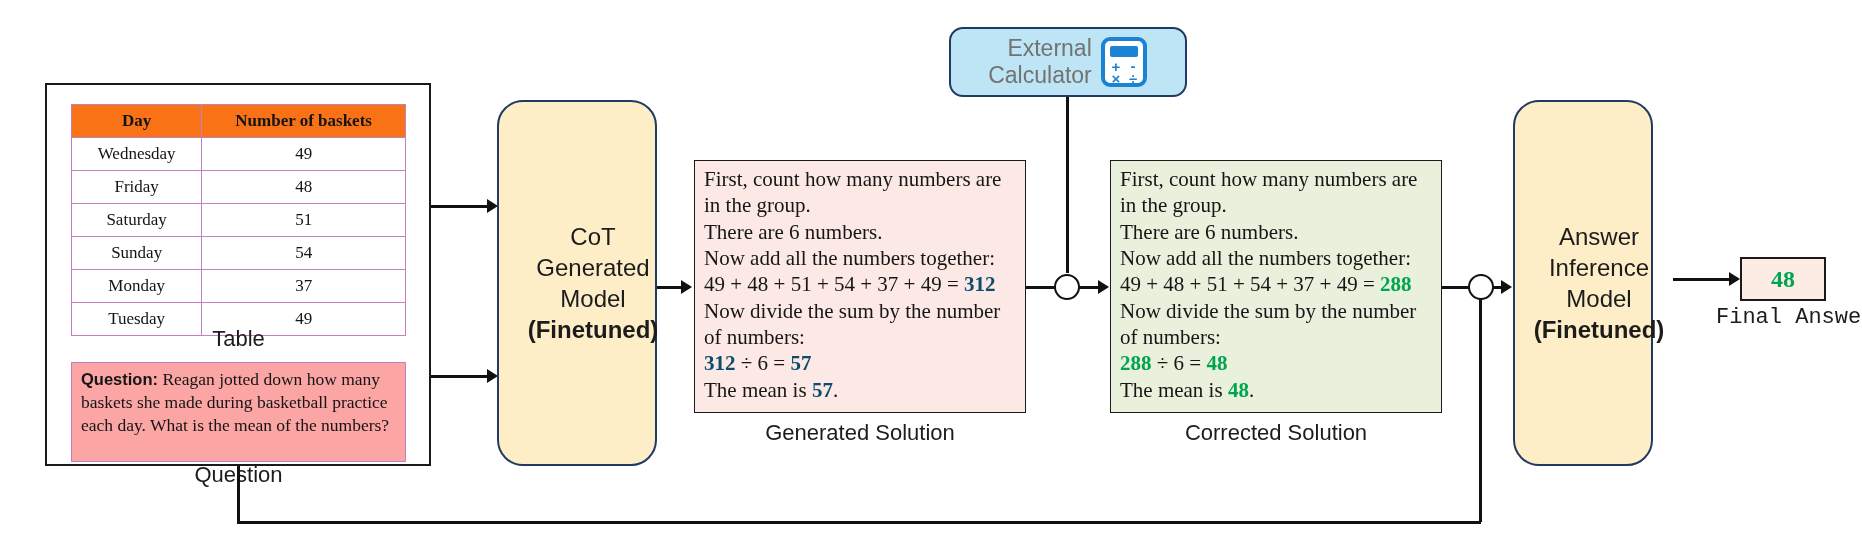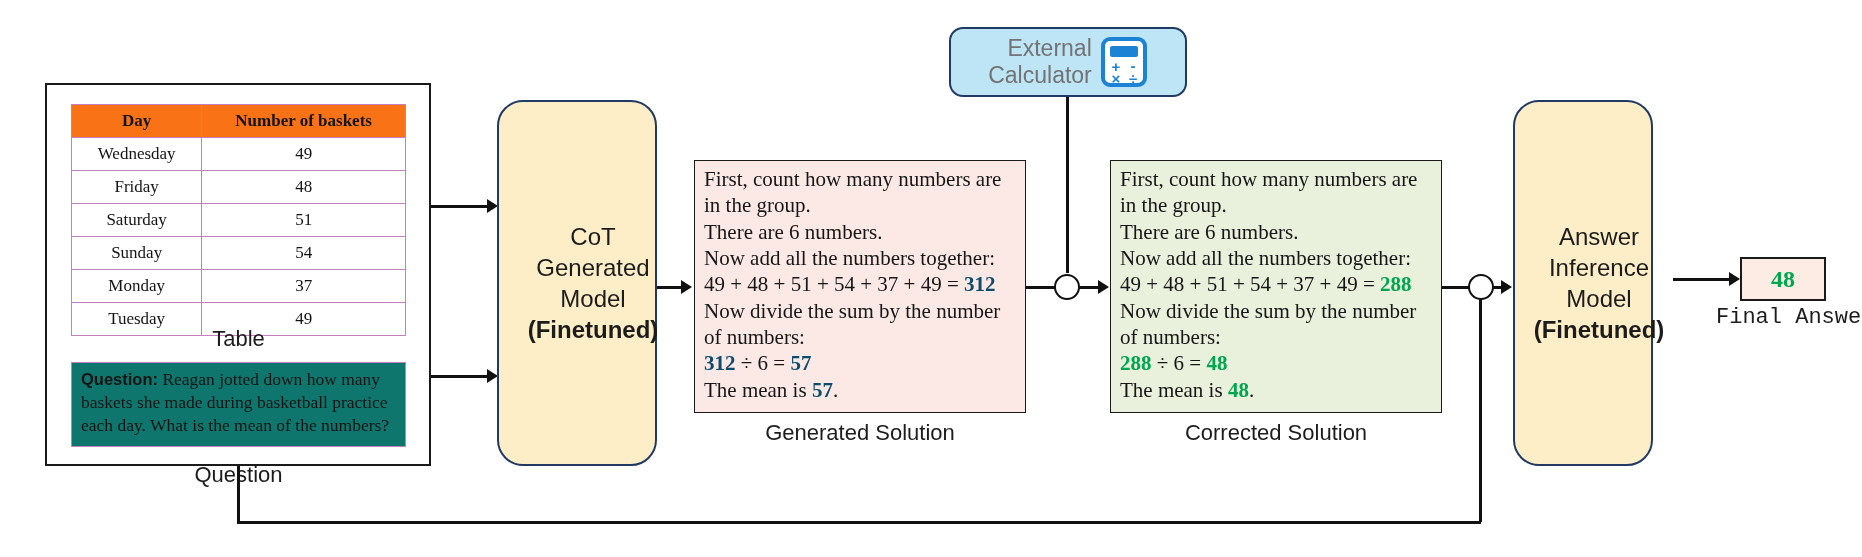--- a/index.html
+++ b/index.html
@@ -61,22 +61,22 @@
     color: #1c1c1c;
     text-align: center;
     white-space: nowrap;
   }
 
   #table-caption { left: 71px; top: 326px; width: 335px; }
 
   
   #question-box {
     left: 71px; top: 362px;
-    width: 335px; height: 85px;
-    background: #0f766e;
+    width: 335px; height: 100px;
+    background: #fca5a5;
     border: 1.5px solid #c47fc0;
     padding: 5px 9px 4px 9px;
     font-family: "Liberation Serif", serif;
     font-size: 17.5px;
     line-height: 1.30;
     color: #141414;
   }
   #question-box b { font-family: "Liberation Sans", sans-serif; font-size: 16.5px; font-weight: bold; }
   #question-caption { left: 71px; top: 462px; width: 335px; }
 

